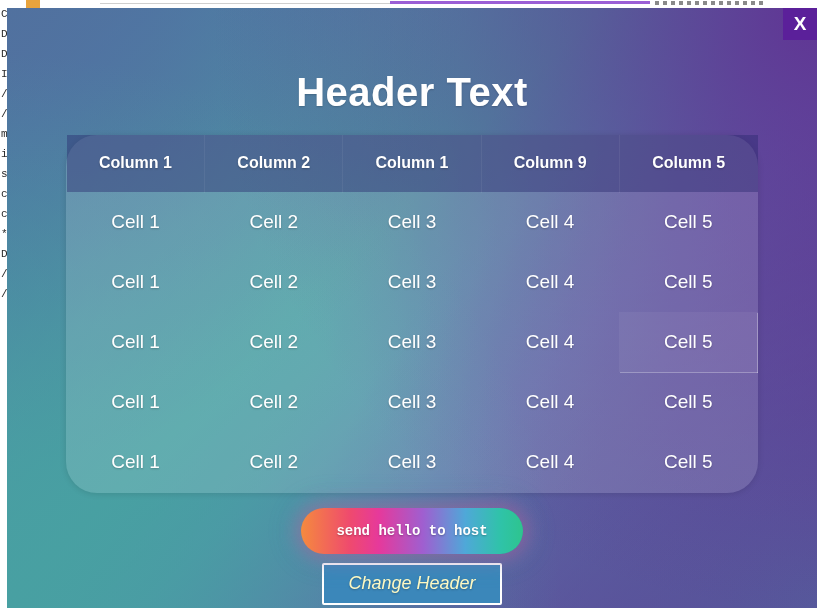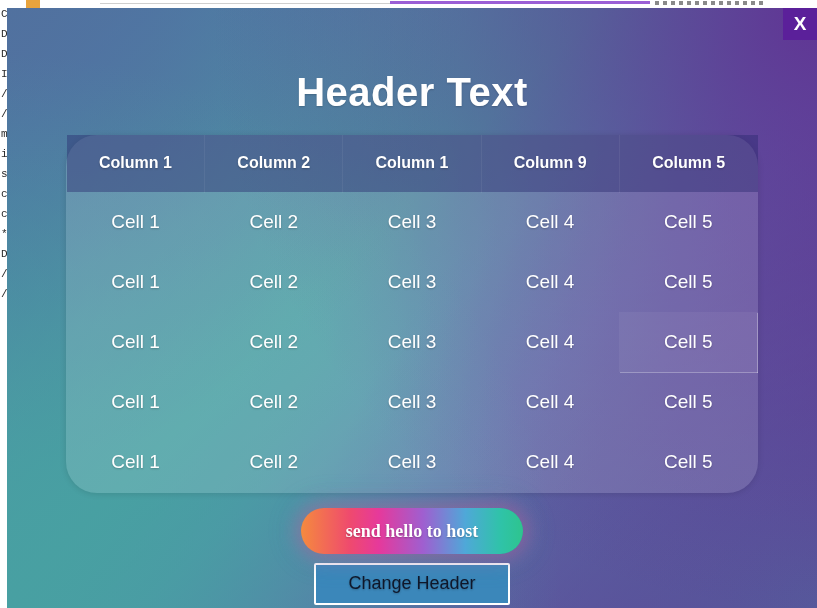--- a/index.html
+++ b/index.html
@@ -157,50 +157,51 @@
     text-align: center;
   }
   #hello-btn {
     display: inline-block;
     width: 222px;
     height: 46px;
     line-height: 46px;
     border: none;
     border-radius: 24px;
     color: #ffffff;
-    font-size: 18px;
+    font-size: 14px;
     font-weight: bold;
     cursor: pointer;
-    font-family: Liberation Serif, serif;
+    font-family: Liberation Mono, monospace;
     background: linear-gradient(90deg,
       #f58a3e 0%,
       #ef4a6e 22%,
       #e6399b 35%,
       #9f5fd0 55%,
       #4fa8d8 74%,
       #2fc3a8 90%,
       #2ec48e 100%);
     box-shadow:
       0 0 18px 6px rgba(230,70,140,0.35),
       0 0 24px 10px rgba(60,170,200,0.22);
     text-shadow: 0 1px 2px rgba(0,0,0,0.28);
   }
   #change-header-btn {
     display: block;
     margin: 9px auto 0 auto;
-    width: 196px;
+    width: 180px;
     height: 42px;
     background: #3b87ba;
-    color: #0f172a;
+    color: #fef9c3;
     border: 2px solid #ffffff;
     border-radius: 2px;
     font-size: 18px;
     font-family: "Liberation Sans", sans-serif;
     cursor: pointer;
     text-shadow: 0 1px 2px rgba(0,0,0,0.25);
+    font-style: italic;
   }
 </style>
 </head>
 <body>
 
 <div id="page-root">
 
   <div id="bg-content"><span class="bg-line">C</span><span class="bg-line">D</span><span class="bg-line">D</span><span class="bg-line">I</span><span class="bg-line">/</span><span class="bg-line">/</span><span class="bg-line">m</span><span class="bg-line">i</span><span class="bg-line">s</span><span class="bg-line">c</span><span class="bg-line">c</span><span class="bg-line">*</span><span class="bg-line">D</span><span class="bg-line">/</span><span class="bg-line">/</span></div>
   <div id="bg-topstrip">
     <div class="strip-chip" style="left:26px;width:14px;background:#e8a33d;"></div>

